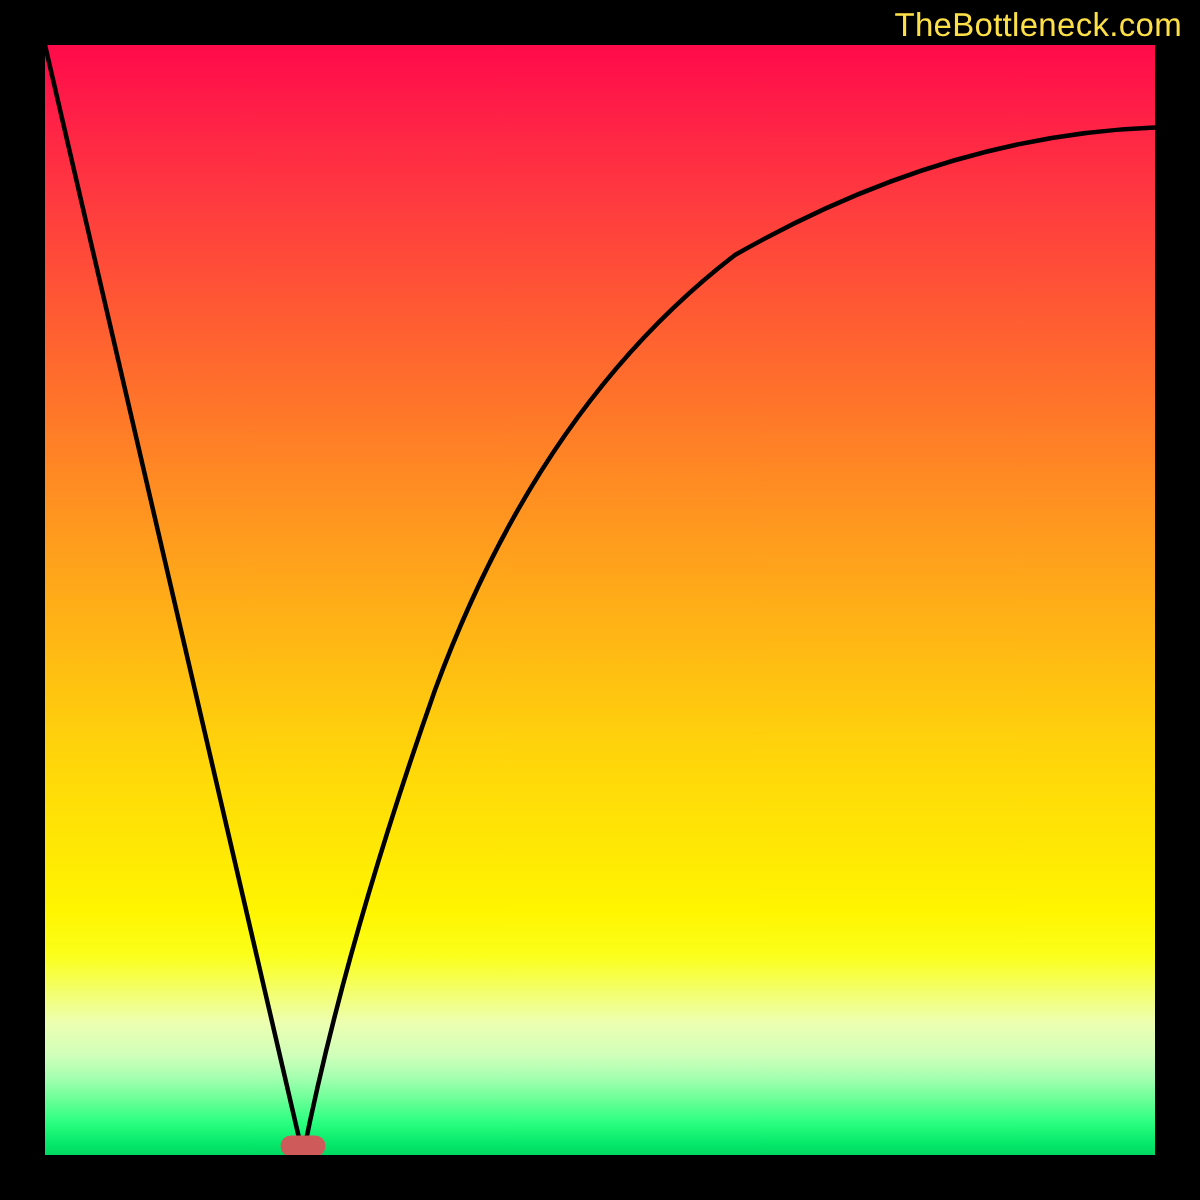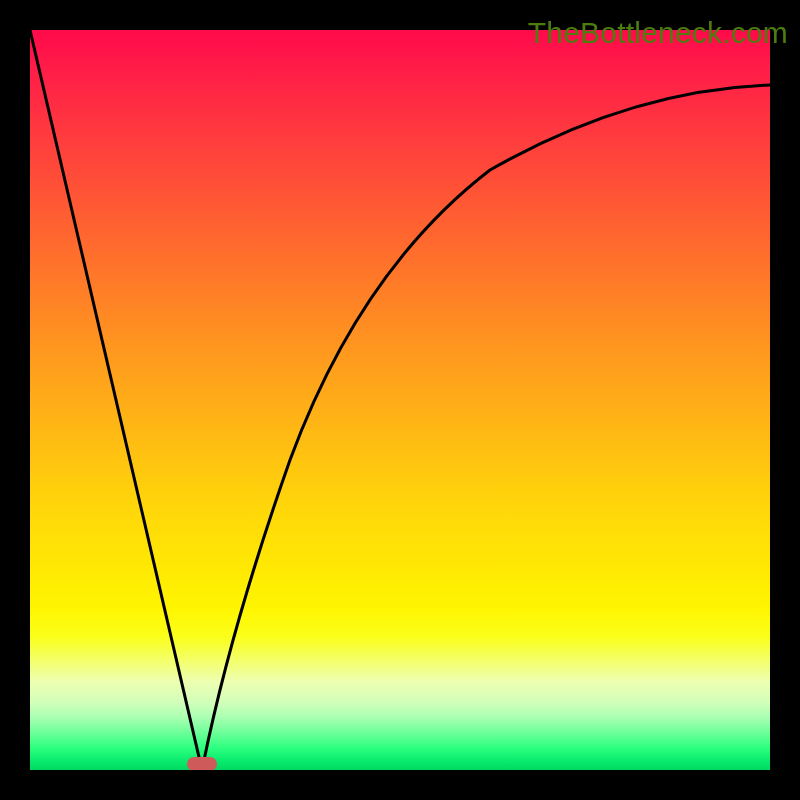--- a/index.html
+++ b/index.html
@@ -52,24 +52,24 @@
   }
   .marker {
     position: absolute;
     width: 30px;
     height: 14px;
     border-radius: 7px;
     background: #cf5a5a;
   }
   .watermark {
     position: absolute;
-    top: 16px;
+    top: 4px;
     right: 12px;
-    color: #4d7c0f;
-    font-size: 30px;
+    color: #fde047;
+    font-size: 22px;
     letter-spacing: 0.2px;
     font-weight: 500;
   }
 </style>
 </head>
 <body>
 
 <div class="frame">
   <div class="gradient"></div>
 

